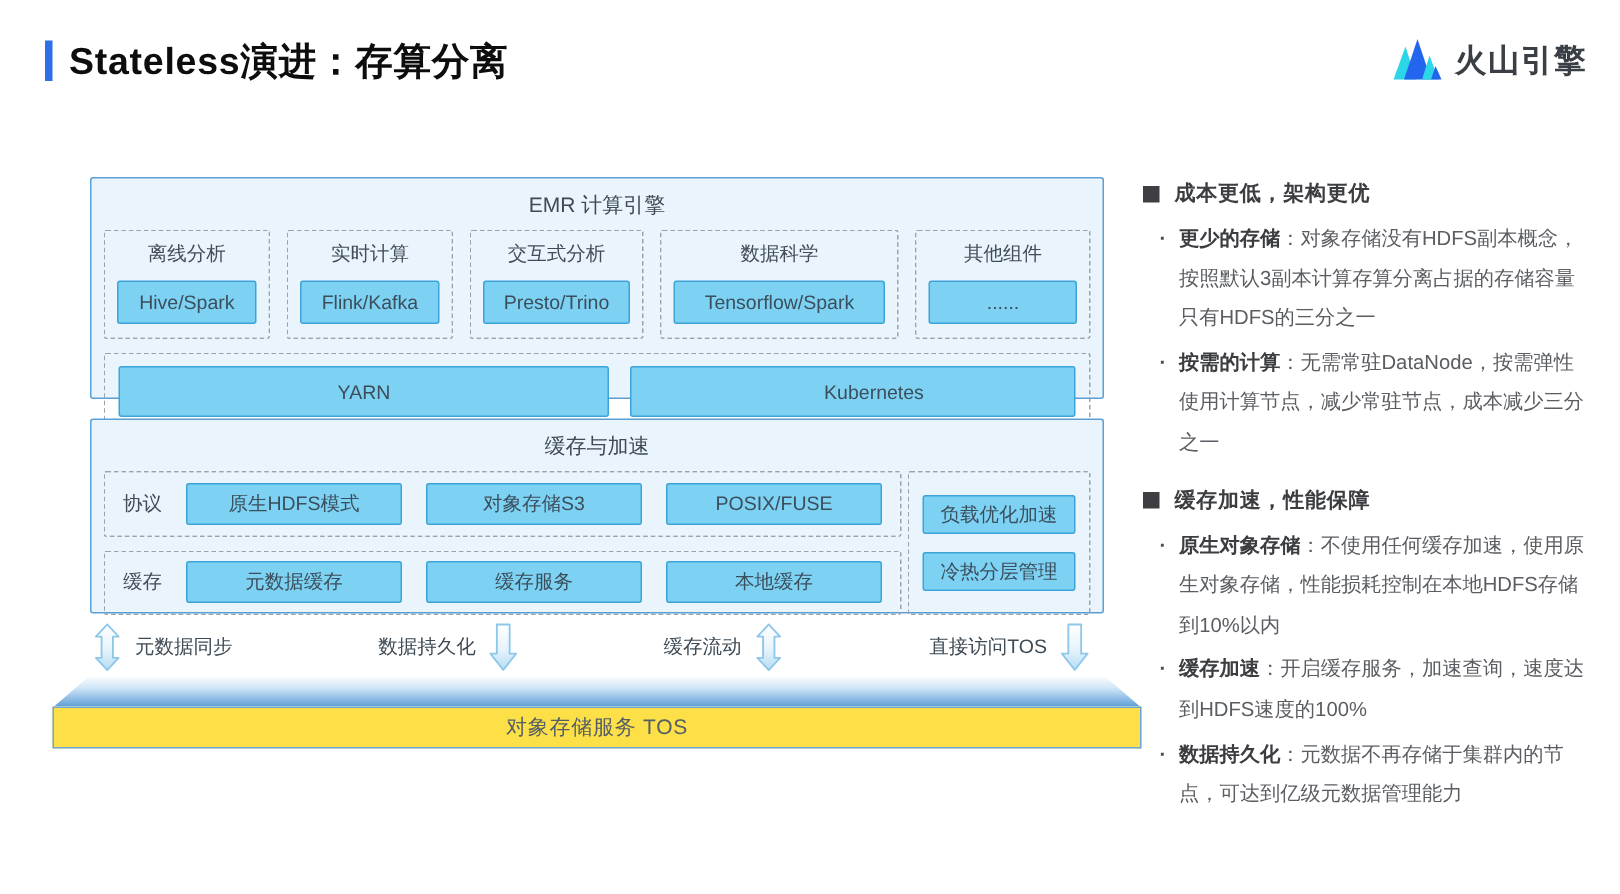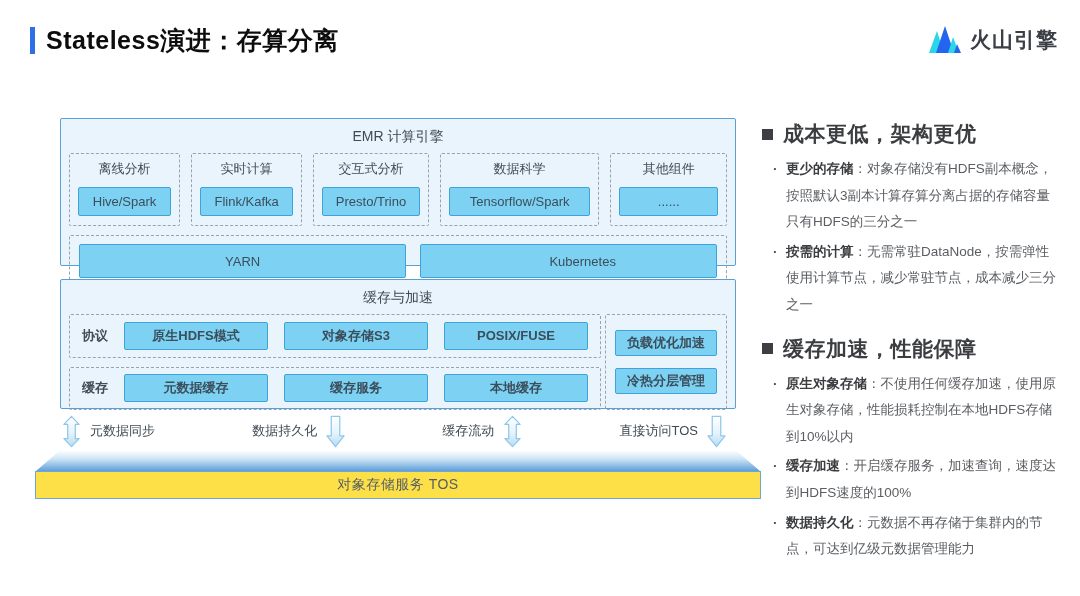--- a/index.html
+++ b/index.html
@@ -40,21 +40,21 @@
     color:#3b4e5b; font-size:13px; display:flex; align-items:center; justify-content:center;
     width:100%; height:29px; }
 
   
   .sched-row { display:flex; gap:14px; margin-top:9px; padding:8px 9px; height:52px; }
   .sched-row .btn { height:100%; }
   .sched-yarn { flex:1.22; }
   .sched-k8s { flex:1;padding-left:28px; }
 
   
-  .cache-grid { display:flex; gap:4px; height:96px;font-weight:bold; }
+  .cache-grid { display:flex; gap:4px; height:96px; }
   .cache-left { flex:1; display:flex; flex-direction:column; gap:9px; }
   .cache-row { flex:1; display:flex; align-items:center; gap:16px; padding:0 12px; }
   .row-label { font-size:13px; color:#414c57; flex:none; }
   .cache-row .btn { flex:1; height:28px; }
   .cache-right { width:122px; flex:none; display:flex; flex-direction:column;
     justify-content:space-evenly; align-items:center; padding:4px 9px; }
   .cache-right .btn { height:26px; }
 
   
   .flow-row { display:flex; justify-content:space-between; align-items:center;
@@ -68,21 +68,21 @@
   .platform-top { height:20px; margin:0 1px;
     clip-path:polygon(3.2% 0, 96.8% 0, 100% 100%, 0 100%);
     background:linear-gradient(180deg,#fbfdff 0%,#cde4f6 40%,#5f9fd8 100%); }
   .platform-face { height:28px; background:#fde047; border:1px solid #6ba8d9;
     display:flex; align-items:center; justify-content:center;
     font-size:14px; color:#555e66; letter-spacing:0.5px; }
 
   
   .note-heading { display:flex; align-items:center; gap:10px; margin-bottom:8px; }
   .sq { width:11px; height:11px; background:#3d3f42; flex:none; }
-  .note-heading-text { font-size:21px; font-weight:bold; color:#3b3d40; letter-spacing:0.5px; }
+  .note-heading-text { font-size:14px; font-weight:bold; color:#3b3d40; letter-spacing:0.5px; }
   .note-list { list-style:none; margin:0 0 16px 0; padding:0 0 0 11px; }
   .note-item { position:relative; padding-left:13px; font-size:13.5px; line-height:1.97;
     color:#5a5d61; margin-bottom:3px; }
   .note-item::before { content:"·"; position:absolute; left:0; top:0;
     font-weight:bold; color:#4a4d50; }
   .lead { font-weight:bold; color:#3b3d40; }
 </style>
 </head>
 <body>
 

